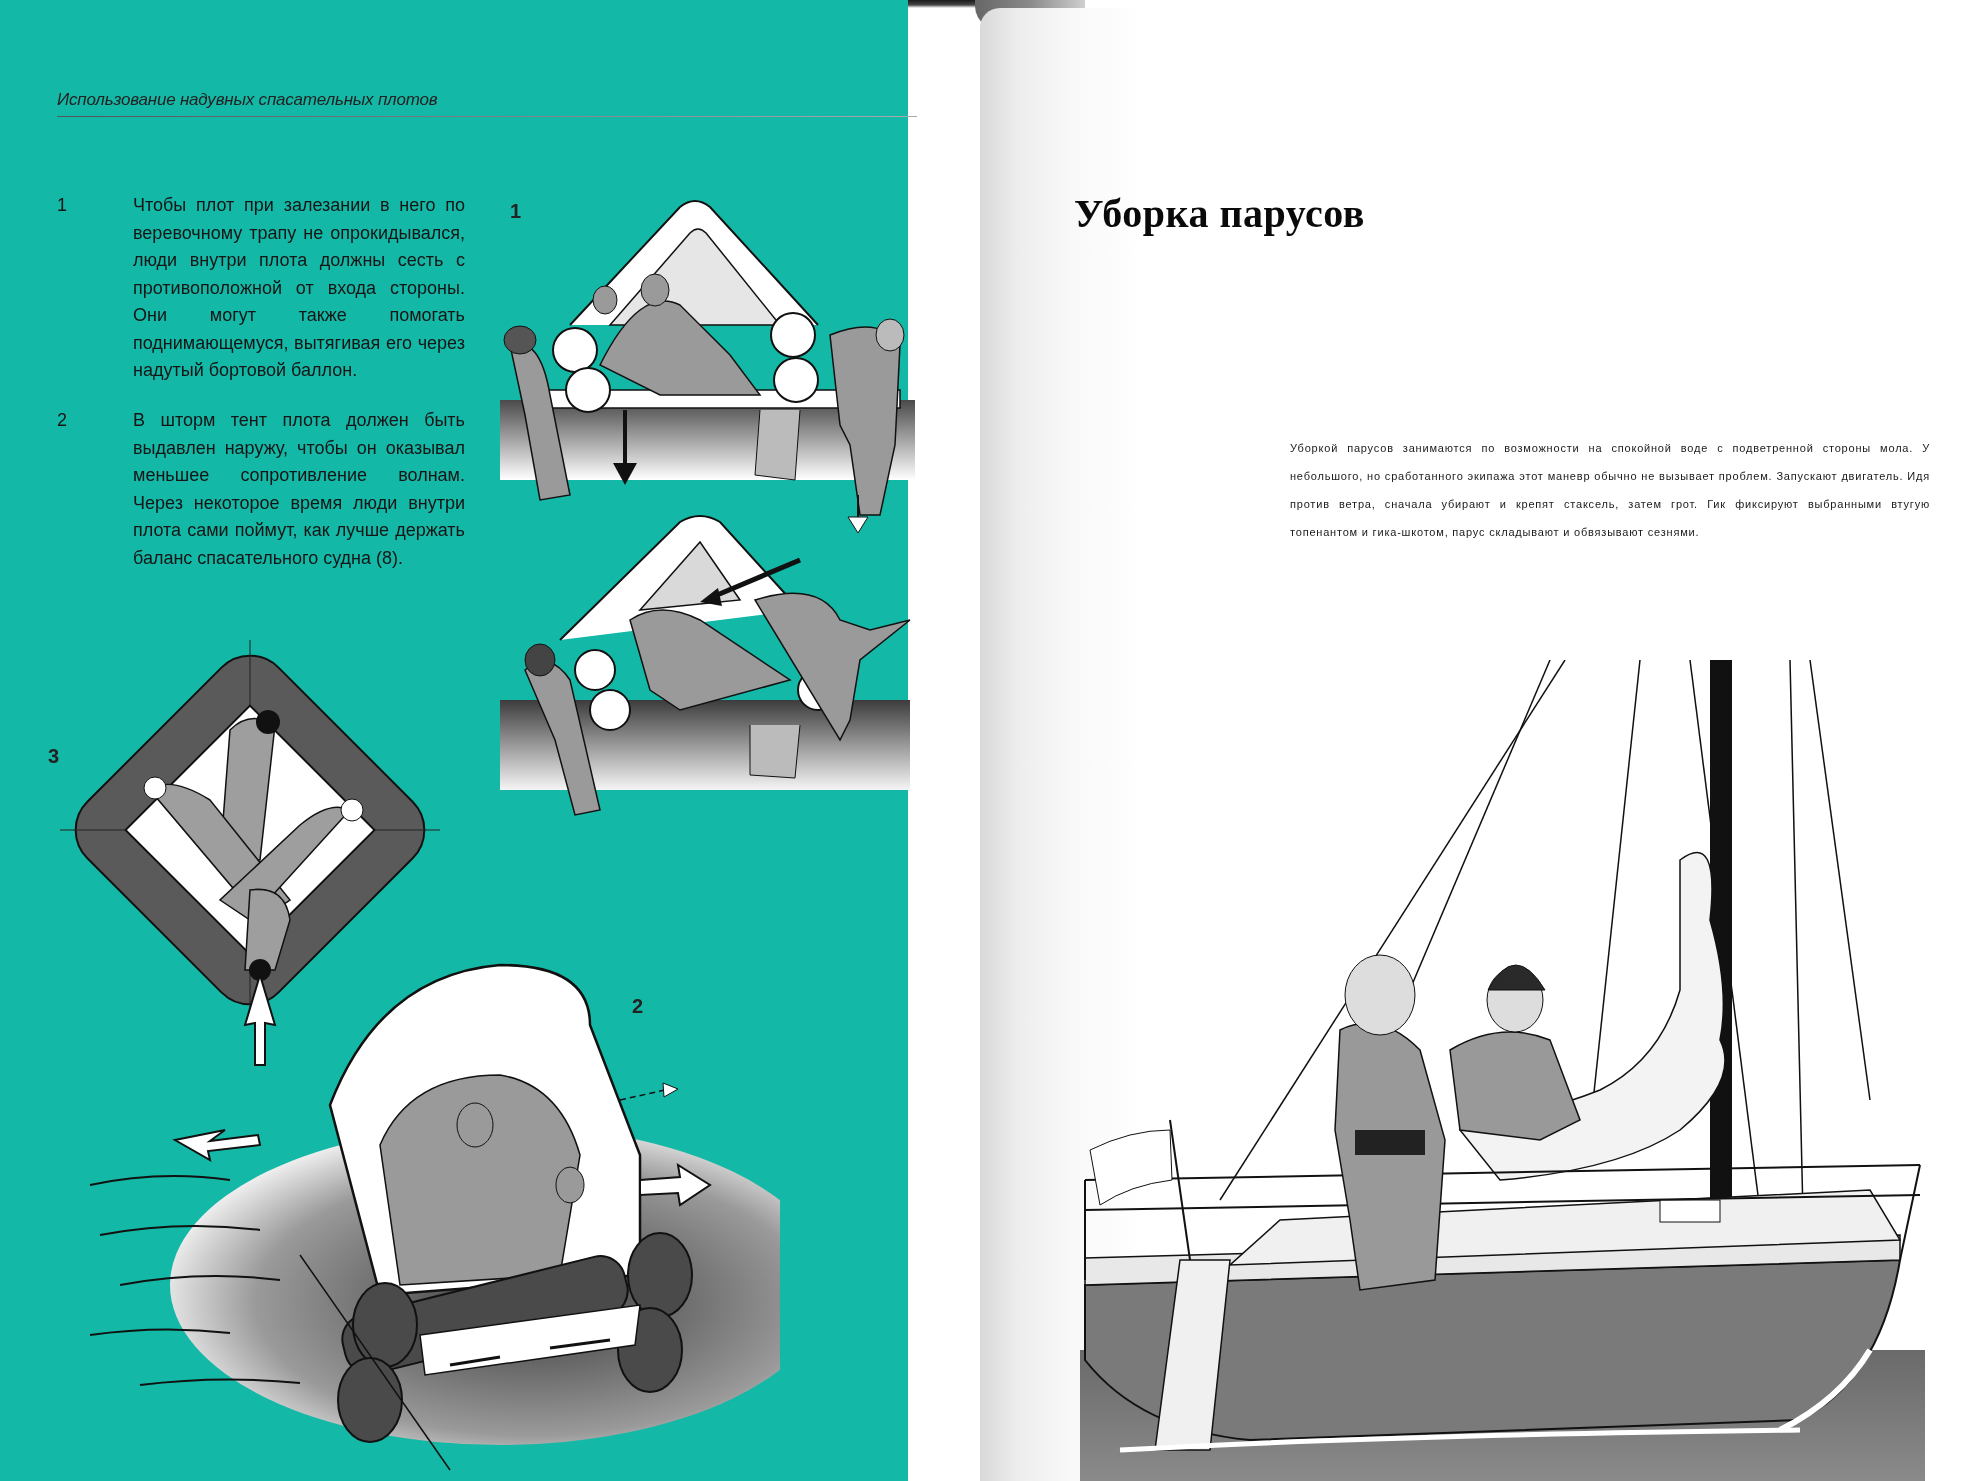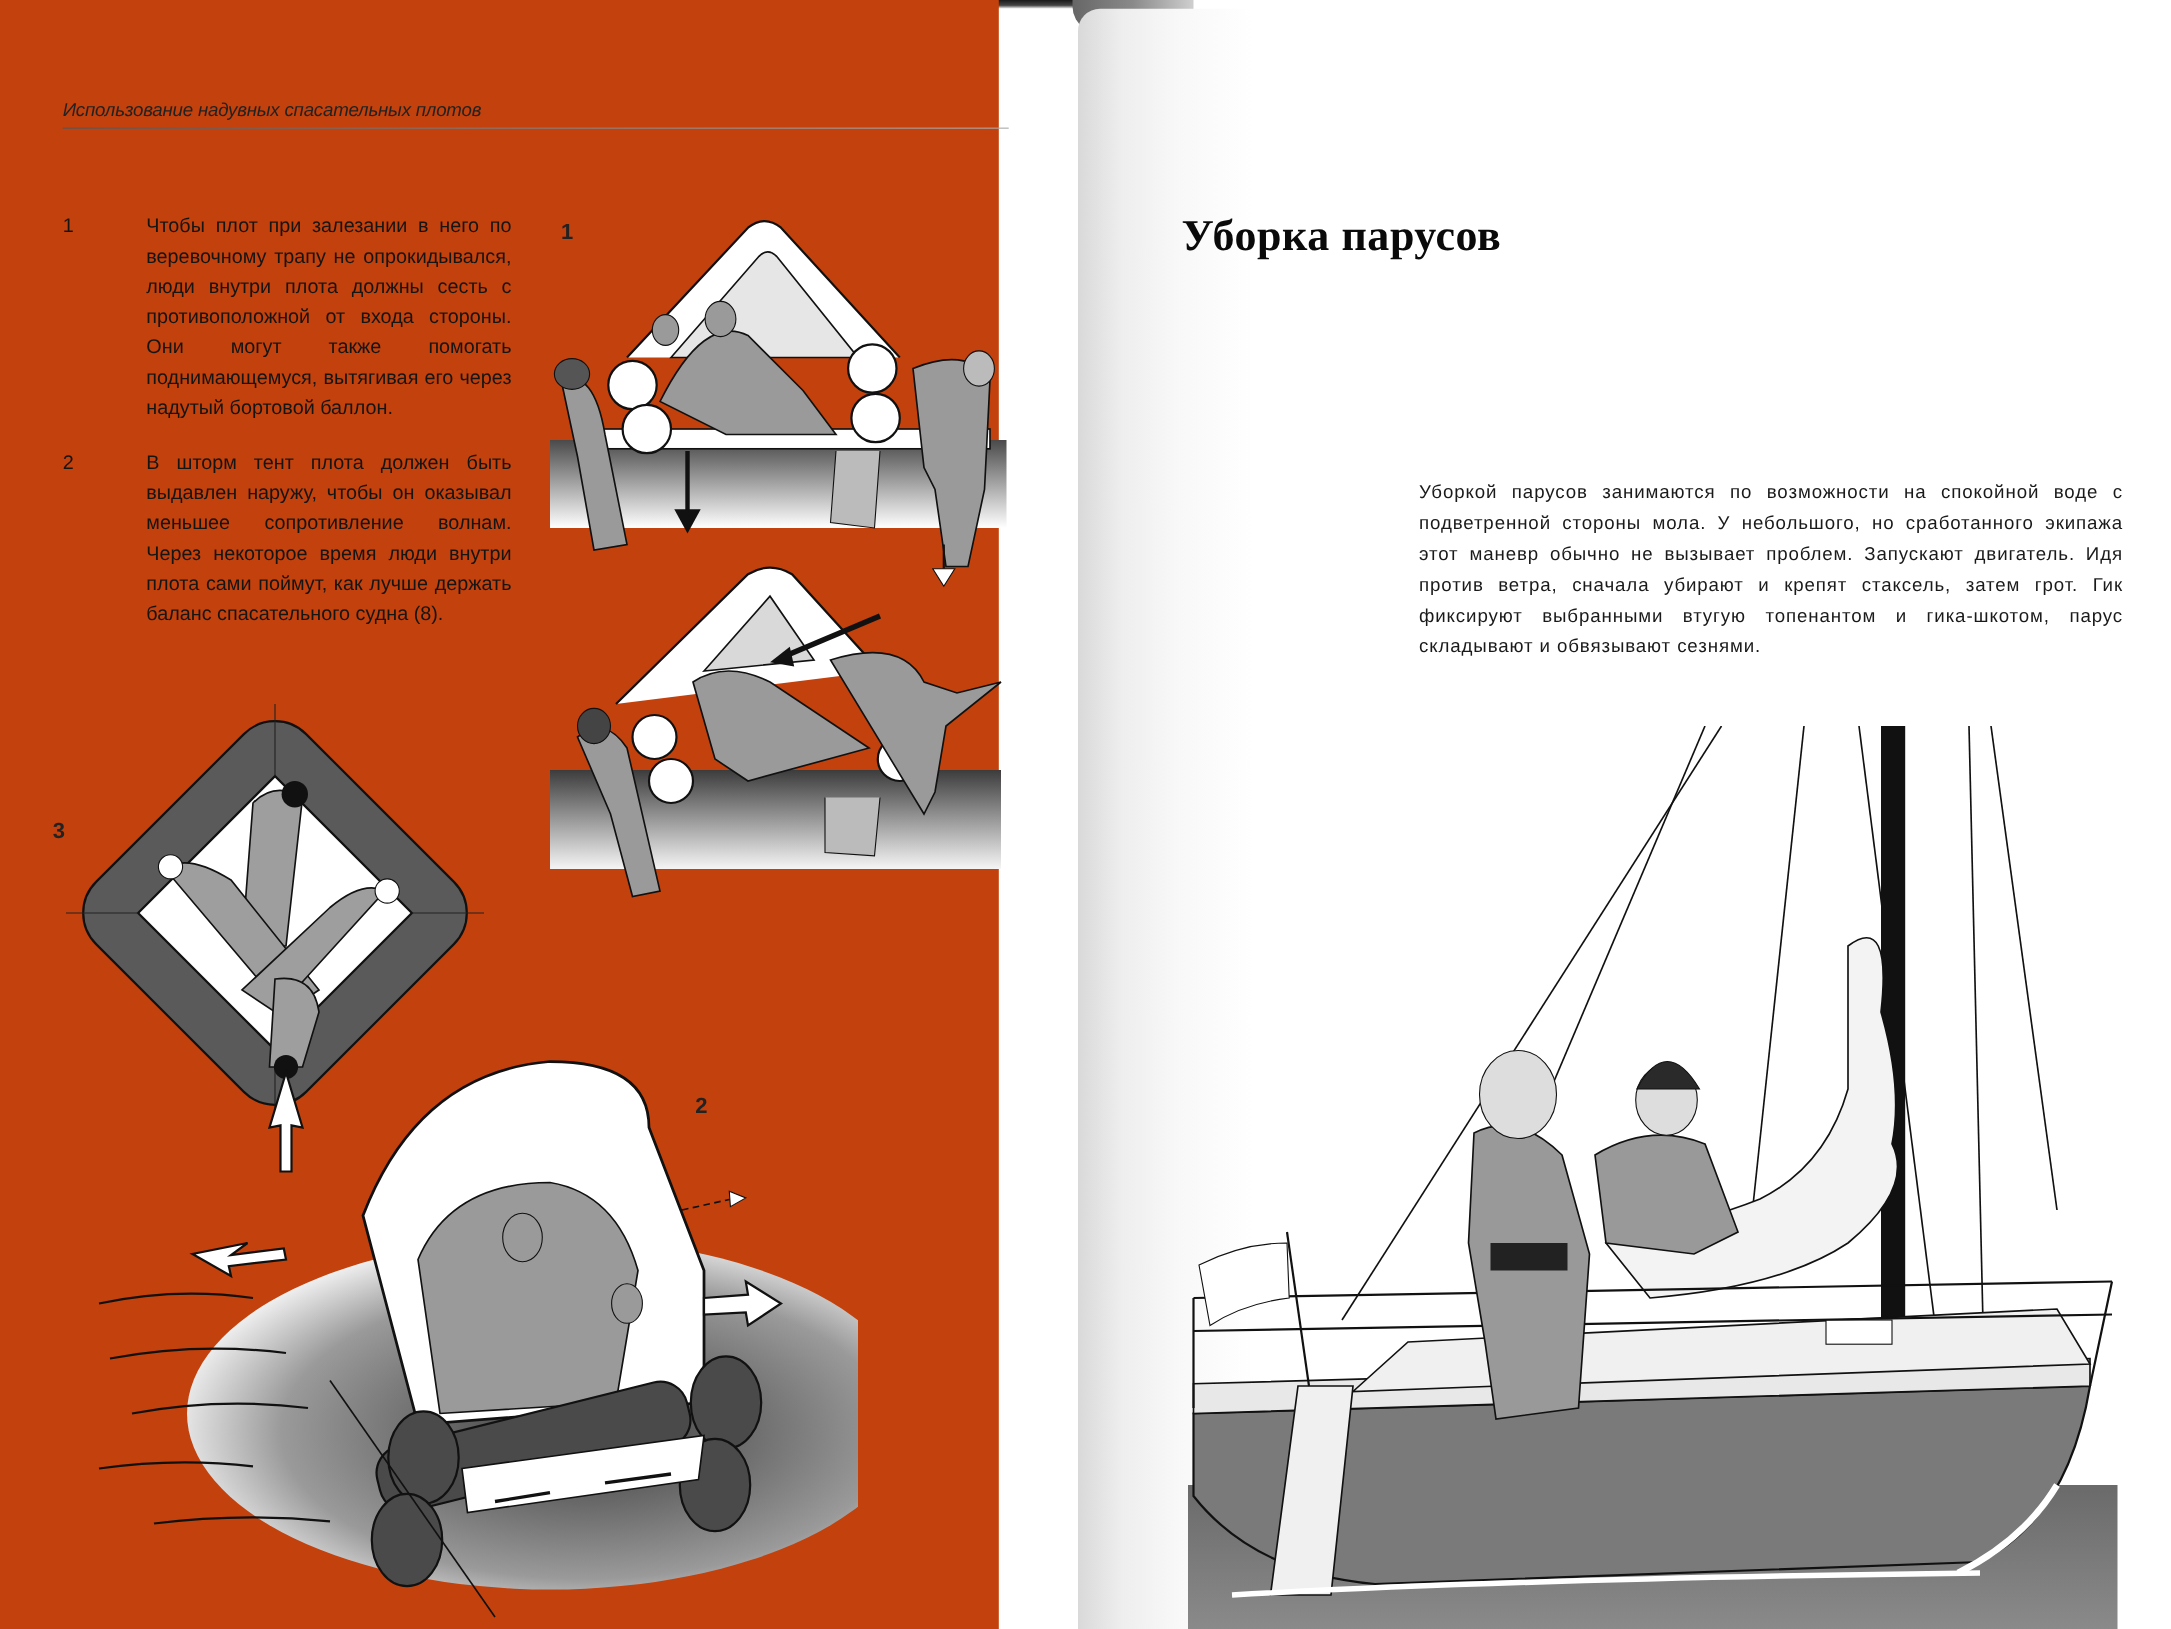--- a/index.html
+++ b/index.html
@@ -12,21 +12,21 @@
   .top-shadow {
     position: absolute; left: 0; top: 0; width: 990px; height: 8px;
     background: linear-gradient(to bottom, #1a1a1a 0%, #444 60%, #fff 100%);
   }
   .spine-top {
     position: absolute; left: 975px; top: 0; width: 110px; height: 36px;
     background: linear-gradient(to right, #666, #8a8a8a 50%, #cfcfcf);
     border-bottom-left-radius: 40px 30px;
   }
   .page { position: absolute; top: 0; height: 1481px; }
-  .page-left { left: 0; width: 908px; background: #c2410c; }
+  .page-left { left: 0; width: 908px; background: #14b8a6; }
   .page-right {
     left: 980px; width: 994px; top: 8px;
     background: linear-gradient(to right, #d9d9d9 0px, #eeeeee 40px, #f8f8f8 90px, #ffffff 160px);
     border-top-left-radius: 20px;
   }
 
   .running-head {
     position: absolute; left: 57px; top: 90px;
     font-style: italic; font-size: 17px; color: #222;
     letter-spacing: -0.2px;
@@ -45,21 +45,21 @@
   .fig-label {
     position: absolute; font-weight: bold; font-size: 20px; color: #222;
   }
 
   .title {
     position: absolute; left: 1074px; top: 190px;
     font-weight: bold; font-size: 40px; color: #0a0a0a; letter-spacing: 0.5px; font-family: Liberation Serif, serif;
   }
   .body-right {
     position: absolute; left: 1290px; top: 434px; width: 640px;
-    font-size: 17px; line-height: 28px; color: #1a1a1a;
+    font-size: 11px; line-height: 28px; color: #1a1a1a;
     text-align: justify; letter-spacing: 0.8px;
   }
 
   svg.illus { position: absolute; }
 </style>
 </head>
 <body>
 
 <div class="top-shadow"></div>
 

